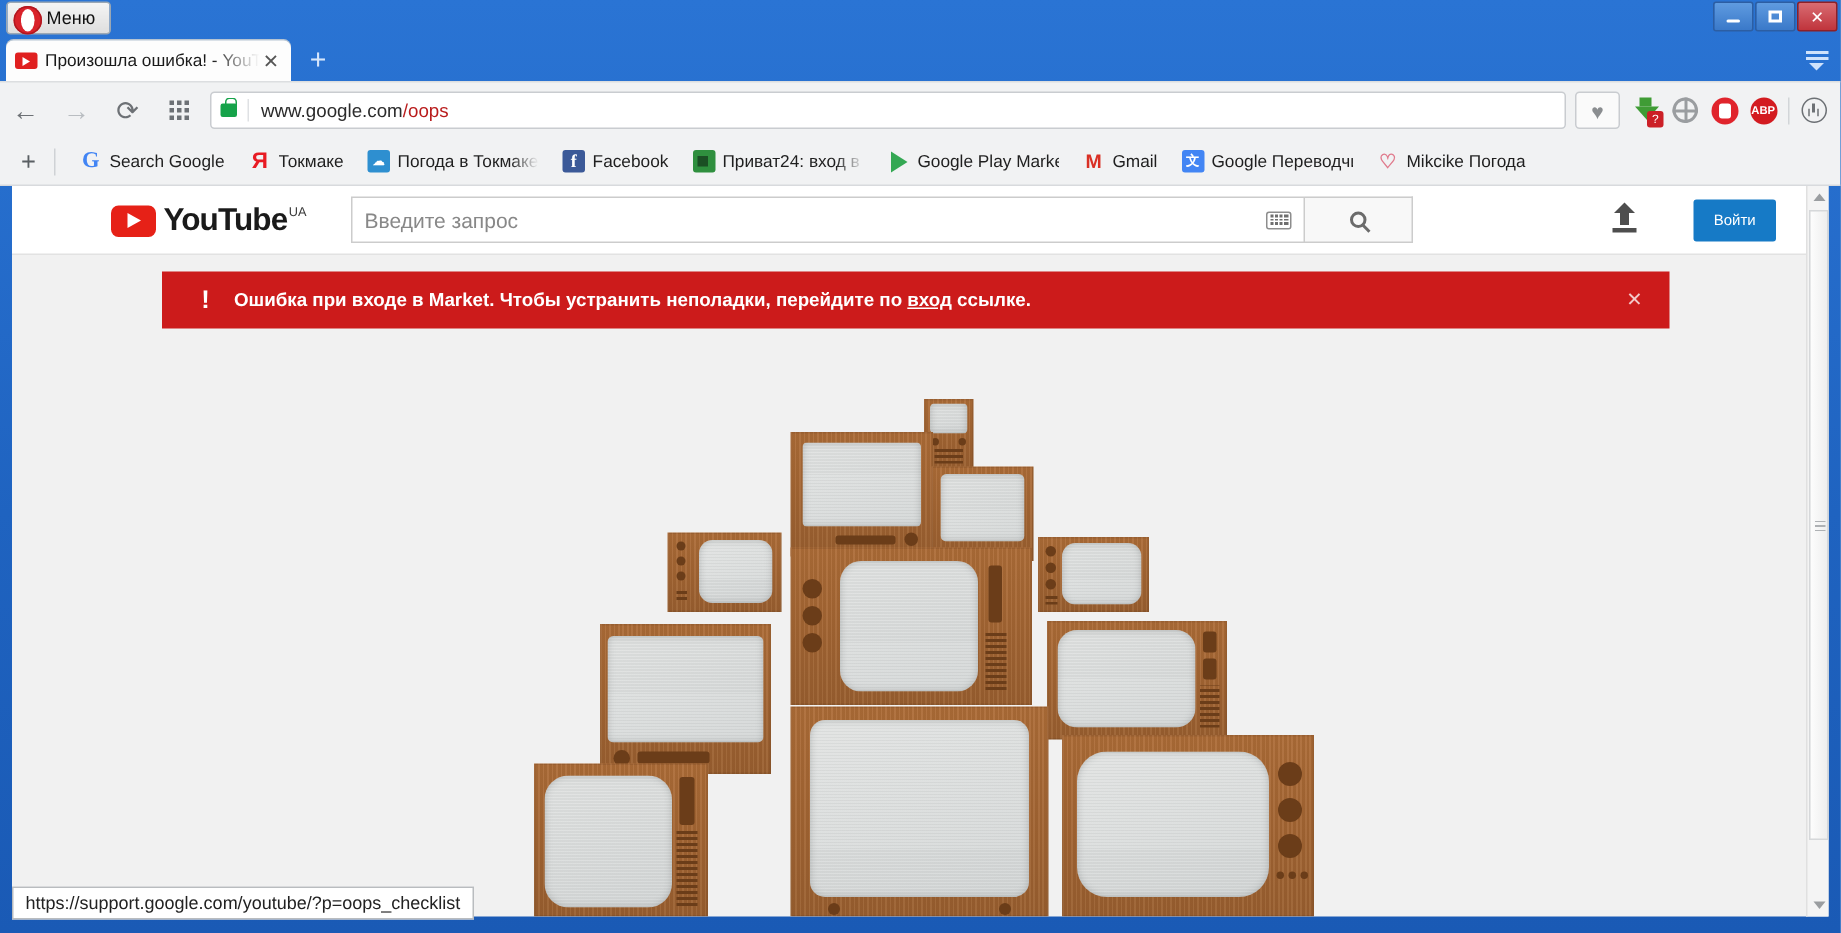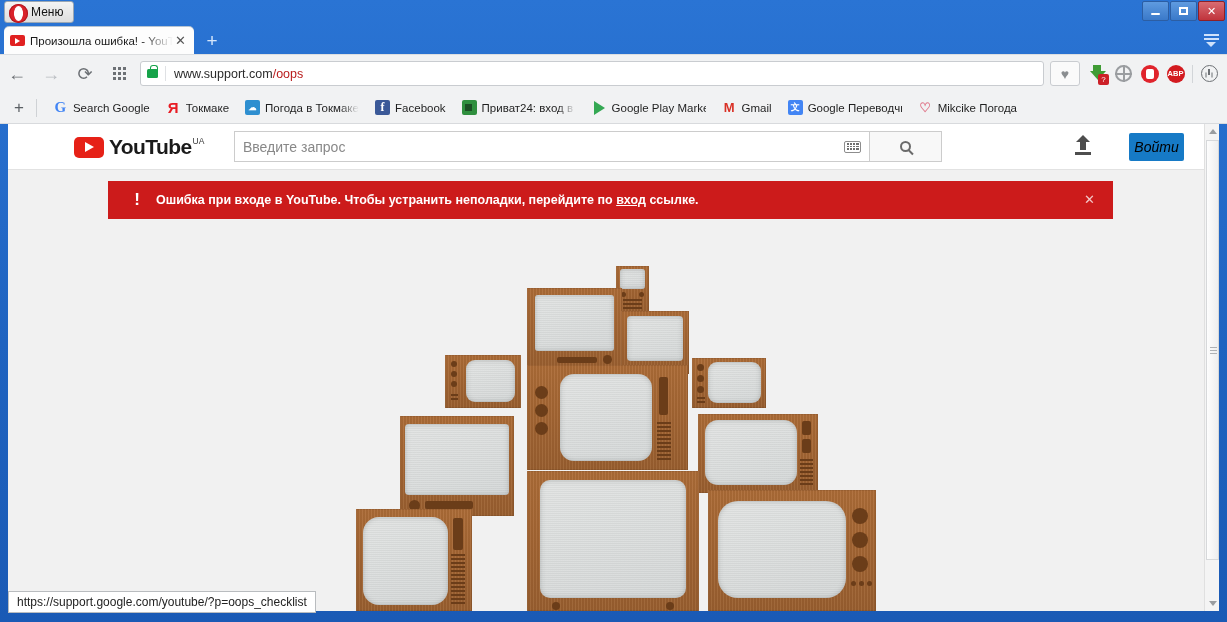--- a/index.html
+++ b/index.html
@@ -242,23 +242,22 @@
   .mag{
     width:11px;height:11px;border:2px solid #6b6b6b;border-radius:50%;position:relative;
   }
   .mag::after{content:"";position:absolute;right:-5px;bottom:-3px;width:7px;height:2px;background:#6b6b6b;transform:rotate(45deg);}
   .yt-upload{position:absolute;right:110px;top:12px;width:22px;height:22px;}
   .yt-upload .stem{position:absolute;left:8px;top:2px;width:6px;height:12px;background:#4e4e4e;}
   .yt-upload .tip{position:absolute;left:4px;top:-1px;width:0;height:0;border-left:7px solid transparent;border-right:7px solid transparent;border-bottom:7px solid #4e4e4e;}
   .yt-upload .base{position:absolute;left:3px;top:16px;width:16px;height:3px;background:#4e4e4e;}
   .yt-signin{
     position:absolute;right:20px;top:9px;width:55px;height:28px;background:#167ac6;
-    color:#000000;font-size:14px;display:flex;align-items:center;justify-content:center;
+    color:#ffffff;font-size:10px;display:flex;align-items:center;justify-content:center;
     border-radius:2px;
-    font-style:italic;
   }
 
   
   .banner{
     position:absolute;left:100px;top:57px;width:1005px;height:38px;
     background:#cc1b1b;display:flex;align-items:center;
     box-shadow:inset 0 0 0 0 rgba(0,0,0,0);
   }
   .banner .bang{
     width:26px;text-align:center;color:#fff;font-size:17px;font-weight:bold;margin-left:16px;
@@ -372,21 +371,21 @@
             <i></i>
             <i></i>
             <i></i>
             <i></i>
         </span>
       </div>
 
       <div class="omnibox">
         <span class="lock"></span>
         <span class="sep"></span>
-        <span class="url"><span>www.support.com</span><span class="dim">/oops</span></span>
+        <span class="url"><span>www.google.com</span><span class="dim">/oops</span></span>
       </div>
 
       <div class="heartbox">♥</div>
 
       <div class="exticons">
         <span class="exticon">
           <span class="ic-dl-arrow"></span>
             <span class="ic-dl-badge">?</span>
         </span>
         <span class="exticon">
@@ -496,21 +495,21 @@
         <span class="tip"></span>
         <span class="stem"></span>
         <span class="base"></span>
       </div>
 
       <div class="yt-signin">Войти</div>
     </div>
 
     <div class="banner">
       <span class="bang">!</span>
-      <span class="msg"><span>Ошибка при входе в YouTube. Чтобы устранить неполадки, перейдите по </span><u>вход</u><span> ссылке.</span></span>
+      <span class="msg"><span>Ошибка при входе в Market. Чтобы устранить неполадки, перейдите по </span><u>вход</u><span> ссылке.</span></span>
       <span class="x">✕</span>
     </div>
 
     <div class="tvwall">
 
       <div class="tv" style="left:608px;top:2px;width:33px;height:46px;">
         <div class="scr" style="left:4px;top:3px;width:25px;height:20px;border-radius:3px;"></div>
         <div class="knob" style="left:5px;top:26px;width:5px;height:5px;"></div>
         <div class="knob" style="left:23px;top:26px;width:5px;height:5px;"></div>
         <div class="grill" style="left:7px;top:33px;width:19px;height:10px;"></div>

